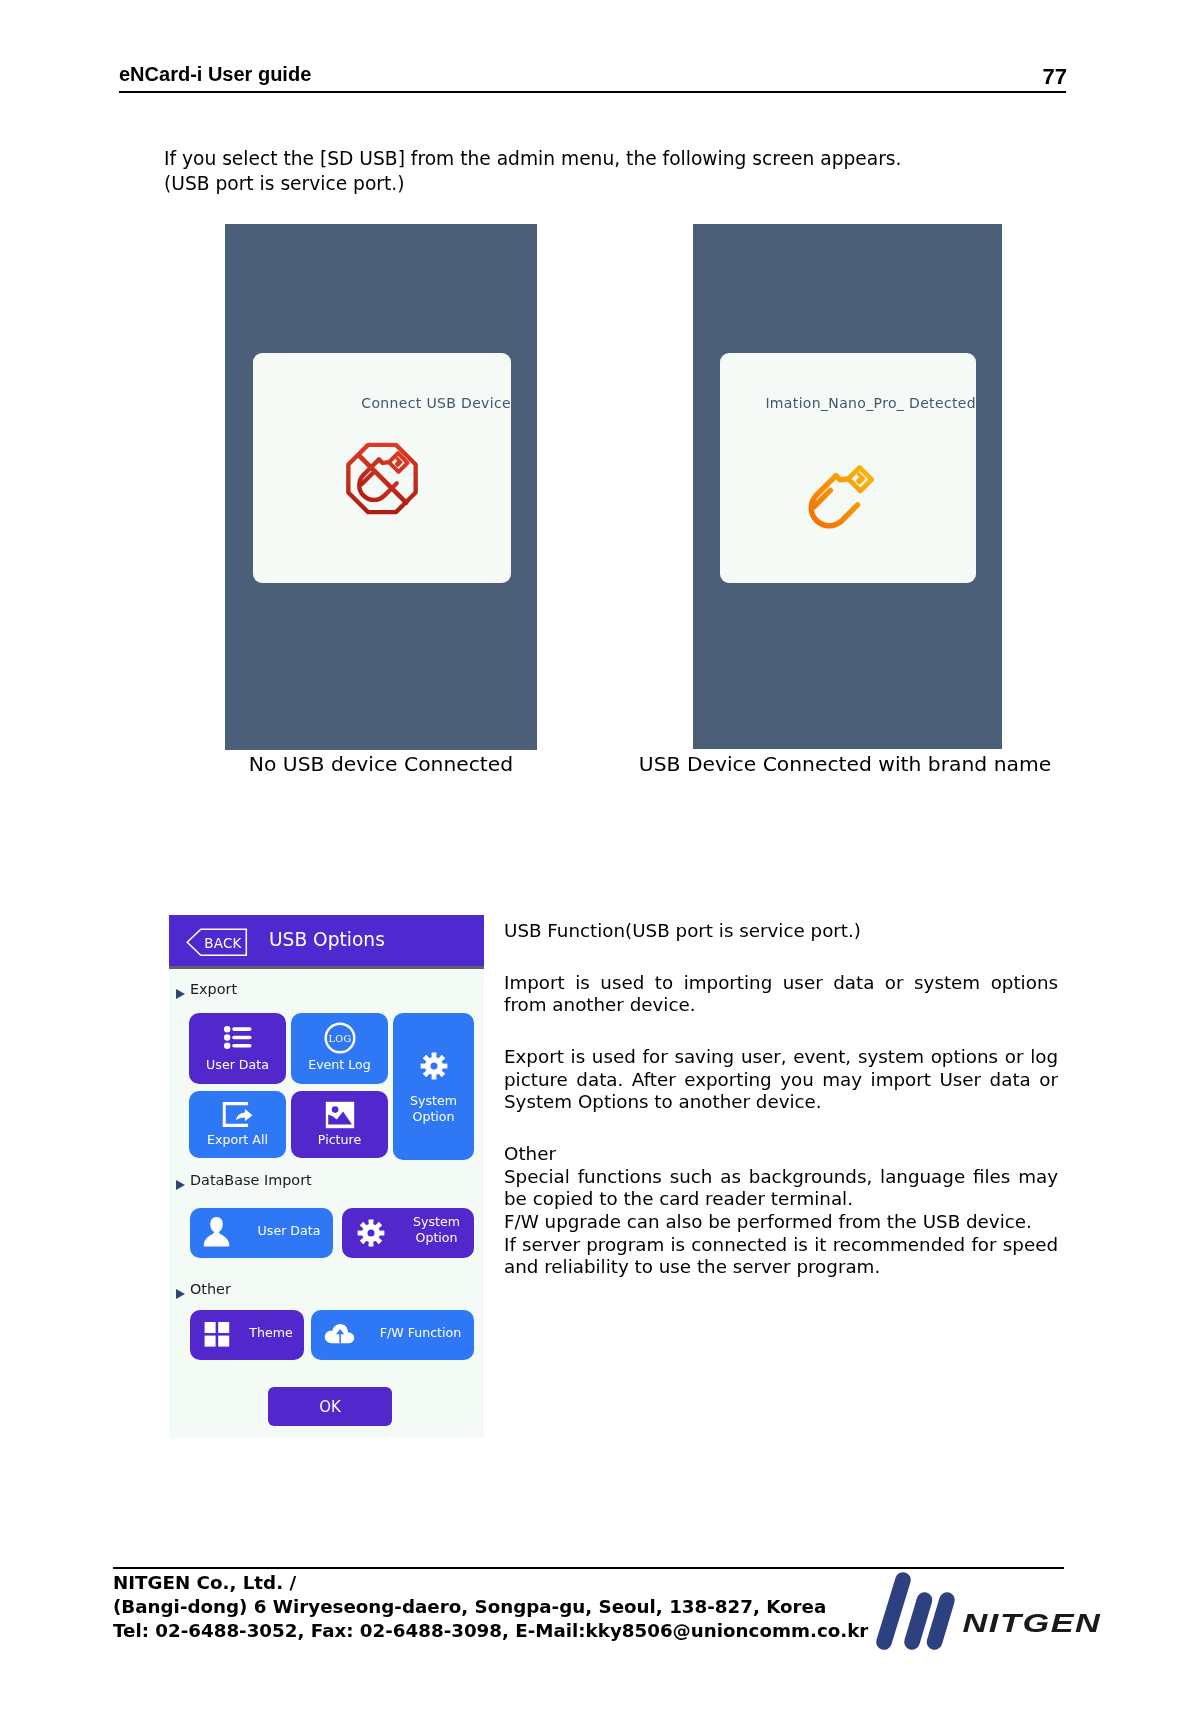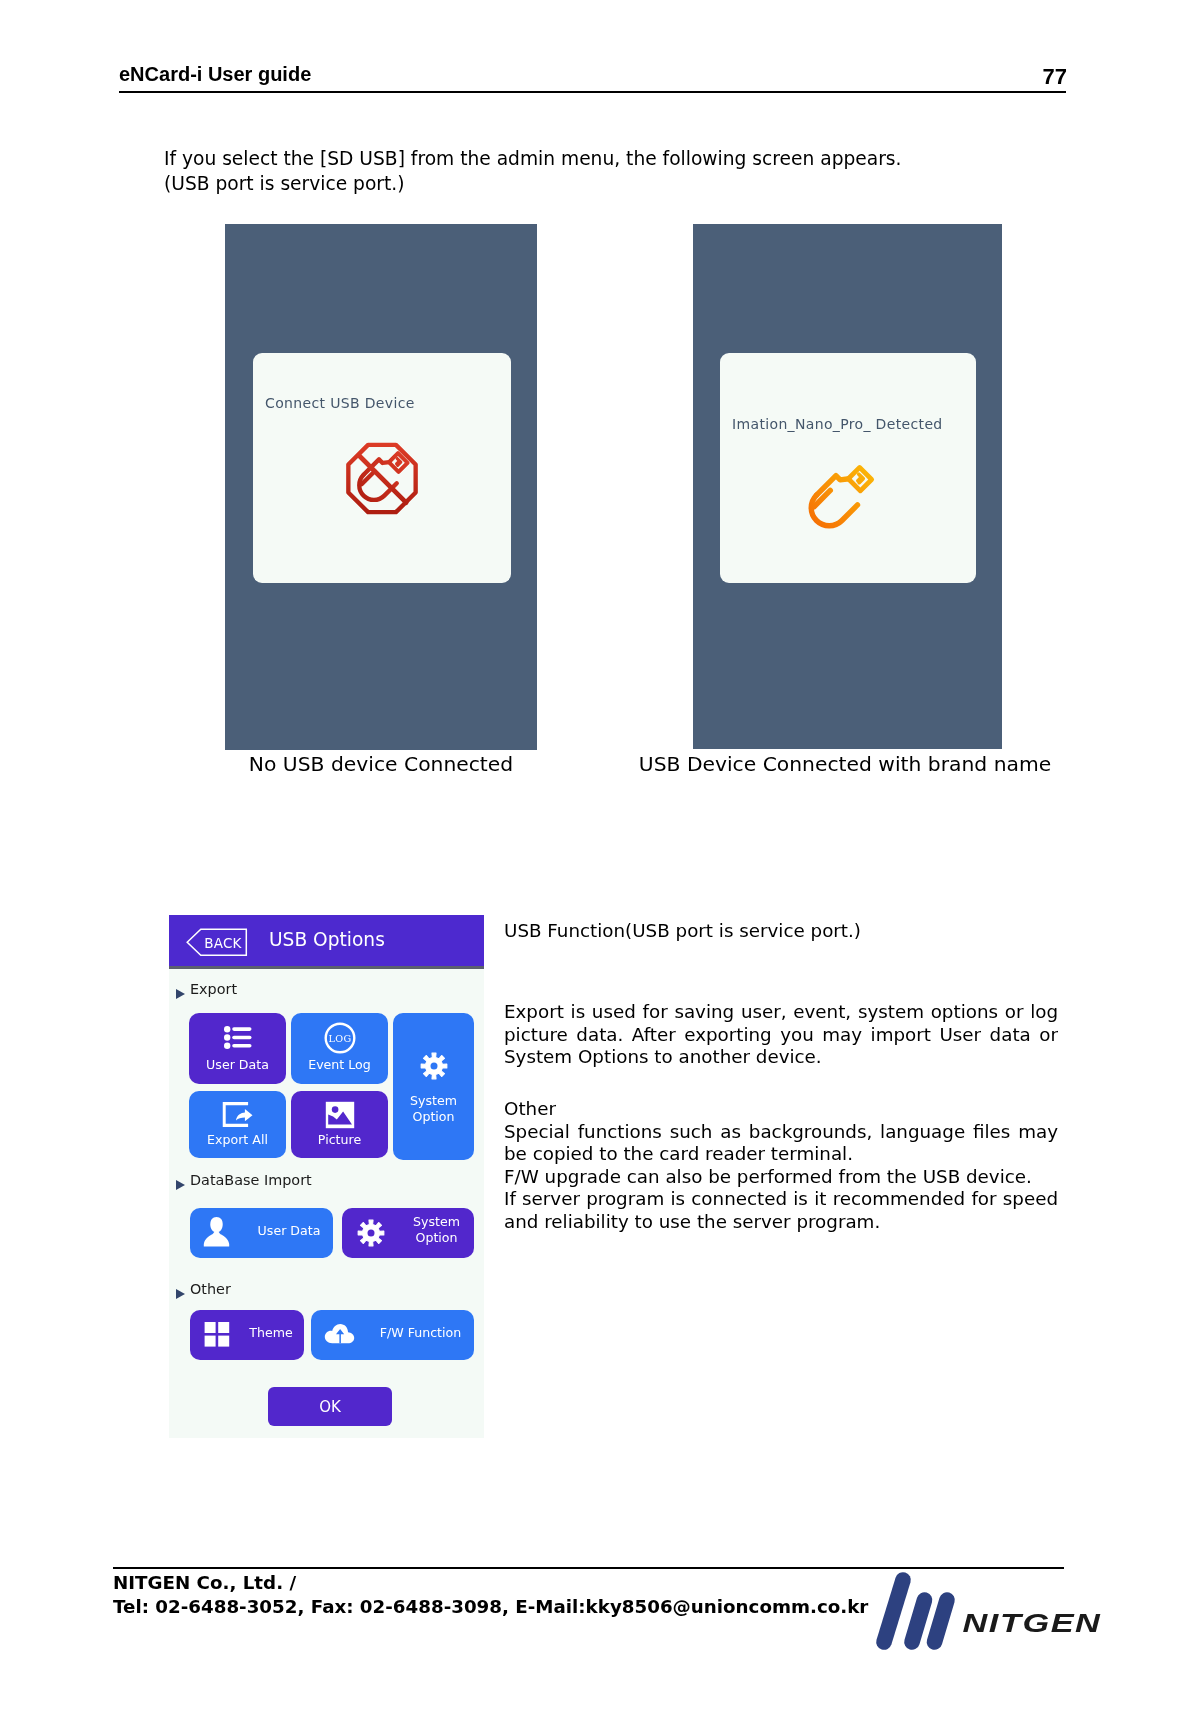--- a/index.html
+++ b/index.html
@@ -8,21 +8,21 @@
   
   .hdr{position:absolute;left:119px;top:64px;width:947px;}
   .hdr-title{font-family:"Liberation Sans",sans-serif;font-weight:bold;font-size:20px;color:#000;position:absolute;left:0;top:-1px;}
   .hdr-page{font-family:"Liberation Sans",sans-serif;font-weight:bold;font-size:22px;color:#000;position:absolute;right:-1px;top:0px;}
   .hdr-rule{position:absolute;left:119px;top:91px;width:947px;height:2px;background:#000;}
   
   .intro{position:absolute;left:164px;top:147px;font-size:18.65px;color:#000;line-height:24.8px;}
   
   .screen{position:absolute;background:#4b5f78;}
   .card{position:absolute;background:#f5faf6;border-radius:9px;}
-  .card-title{position:absolute;width:100%;text-align:left;color:#44566b;font-size:14.0px;letter-spacing:0.35px;padding-left:12px;box-sizing:border-box;}
+  .card-title{position:absolute;width:100%;text-align:right;color:#44566b;font-size:14.0px;letter-spacing:0.35px;padding-left:12px;box-sizing:border-box;}
   .caption{position:absolute;font-size:20.3px;color:#000;text-align:center;}
   
   .panel{position:absolute;left:169px;top:915px;width:315px;height:523px;background:#f4faf6;}
   .panel-hdr{position:absolute;left:0;top:0;width:315px;height:51px;background:#4d29cf;}
   .panel-hdr-shadow{position:absolute;left:0;top:51px;width:315px;height:3px;background:#5b5f6e;}
   .back{position:absolute;left:17px;top:13px;width:62px;height:29px;}
   .back-label{position:absolute;left:0;top:0;width:62px;height:29px;display:flex;align-items:center;justify-content:center;color:#fff;font-size:13.5px;letter-spacing:.2px;padding-left:12px;box-sizing:border-box;}
   .panel-title{position:absolute;left:100px;top:14px;color:#fff;font-size:18.6px;}
   .sect{position:absolute;font-size:14.4px;color:#1b1b1b;}
   .tri{position:absolute;width:0;height:0;border-left:9px solid #32456b;border-top:5.2px solid transparent;border-bottom:5.2px solid transparent;}
@@ -78,21 +78,21 @@
             <path d="M-24 -24 L25.5 25.5" stroke-width="5"></path>
           </g>
         </svg>
       </div>
     </div>
   </div>
   <div class="caption" style="left:100px;top:752px;width:562px;">No USB device Connected</div>
 
   <div class="screen" id="screen-right" style="left:693px;top:224px;width:309px;height:525px;">
     <div class="card" style="left:27px;top:129px;width:256px;height:230px;">
-      <div class="card-title" style="top:42px;margin-top:21px;">Imation_Nano_Pro_ Detected</div>
+      <div class="card-title" style="top:42px;">Imation_Nano_Pro_ Detected</div>
       <div class="card-icon" style="position:absolute;left:50%;top:100px;margin-left:-11px;transform:translateX(-50%);">
         <svg width="94" height="94" viewBox="-47 -47 94 94">
           <defs>
             <linearGradient id="gOrange" gradientUnits="userSpaceOnUse" x1="0" y1="-40" x2="0" y2="40">
               <stop offset="0" stop-color="#fbb207"></stop>
               <stop offset="1" stop-color="#f56a05"></stop>
             </linearGradient>
           </defs>
           <g transform="rotate(45)" fill="none" stroke="url(#gOrange)" stroke-width="5.4" stroke-linecap="round" stroke-linejoin="round">
             <path d="M-18 11 L-18 -16.5 L-12 -16.5 L-6.5 -23.5"></path>
@@ -232,32 +232,34 @@
     </div>
 
     <div class="okbtn" style="left:99px;top:472px;width:124px;height:39px;">
       <span>OK</span>
     </div>
   </div>
 
   <div class="rtext">
     <p>USB Function(USB port is service port.)</p>
     <p class="sp">&nbsp;</p>
+    <p class="just">Import is used to importing user data or system options from another device.</p>
     <p class="sp">&nbsp;</p>
     <p class="just">Export is used for saving user, event, system options or log picture data. After exporting you may import User data or System Options to another device.</p>
     <p class="sp">&nbsp;</p>
     <p>Other</p>
     <p class="just">Special functions such as backgrounds, language files may be copied to the card reader terminal.</p>
     <p class="just">F/W upgrade can also be performed from the USB device.</p>
     <p class="just">If server program is connected is it recommended for speed and reliability to use the server program.</p>
   </div>
 
   <div class="ftr-rule"></div>
   <div class="ftr">
     <div>NITGEN Co., Ltd. /</div>
+    <div>(Bangi-dong) 6 Wiryeseong-daero, Songpa-gu, Seoul, 138-827, Korea</div>
     <div>Tel: 02-6488-3052, Fax: 02-6488-3098, E-Mail:kky8506@unioncomm.co.kr</div>
   </div>
   <div class="logo">
     <svg width="250" height="86" viewBox="-5 -6 250 86">
       <g stroke="#2d4180" stroke-width="15.6" stroke-linecap="round" fill="none">
         <path d="M12 66 L31 4"></path>
         <path d="M40 66 L52.5 24"></path>
         <path d="M62.5 66 L75 24"></path>
       </g>
       <g transform="translate(90.5 0) scale(1.295 1)">

